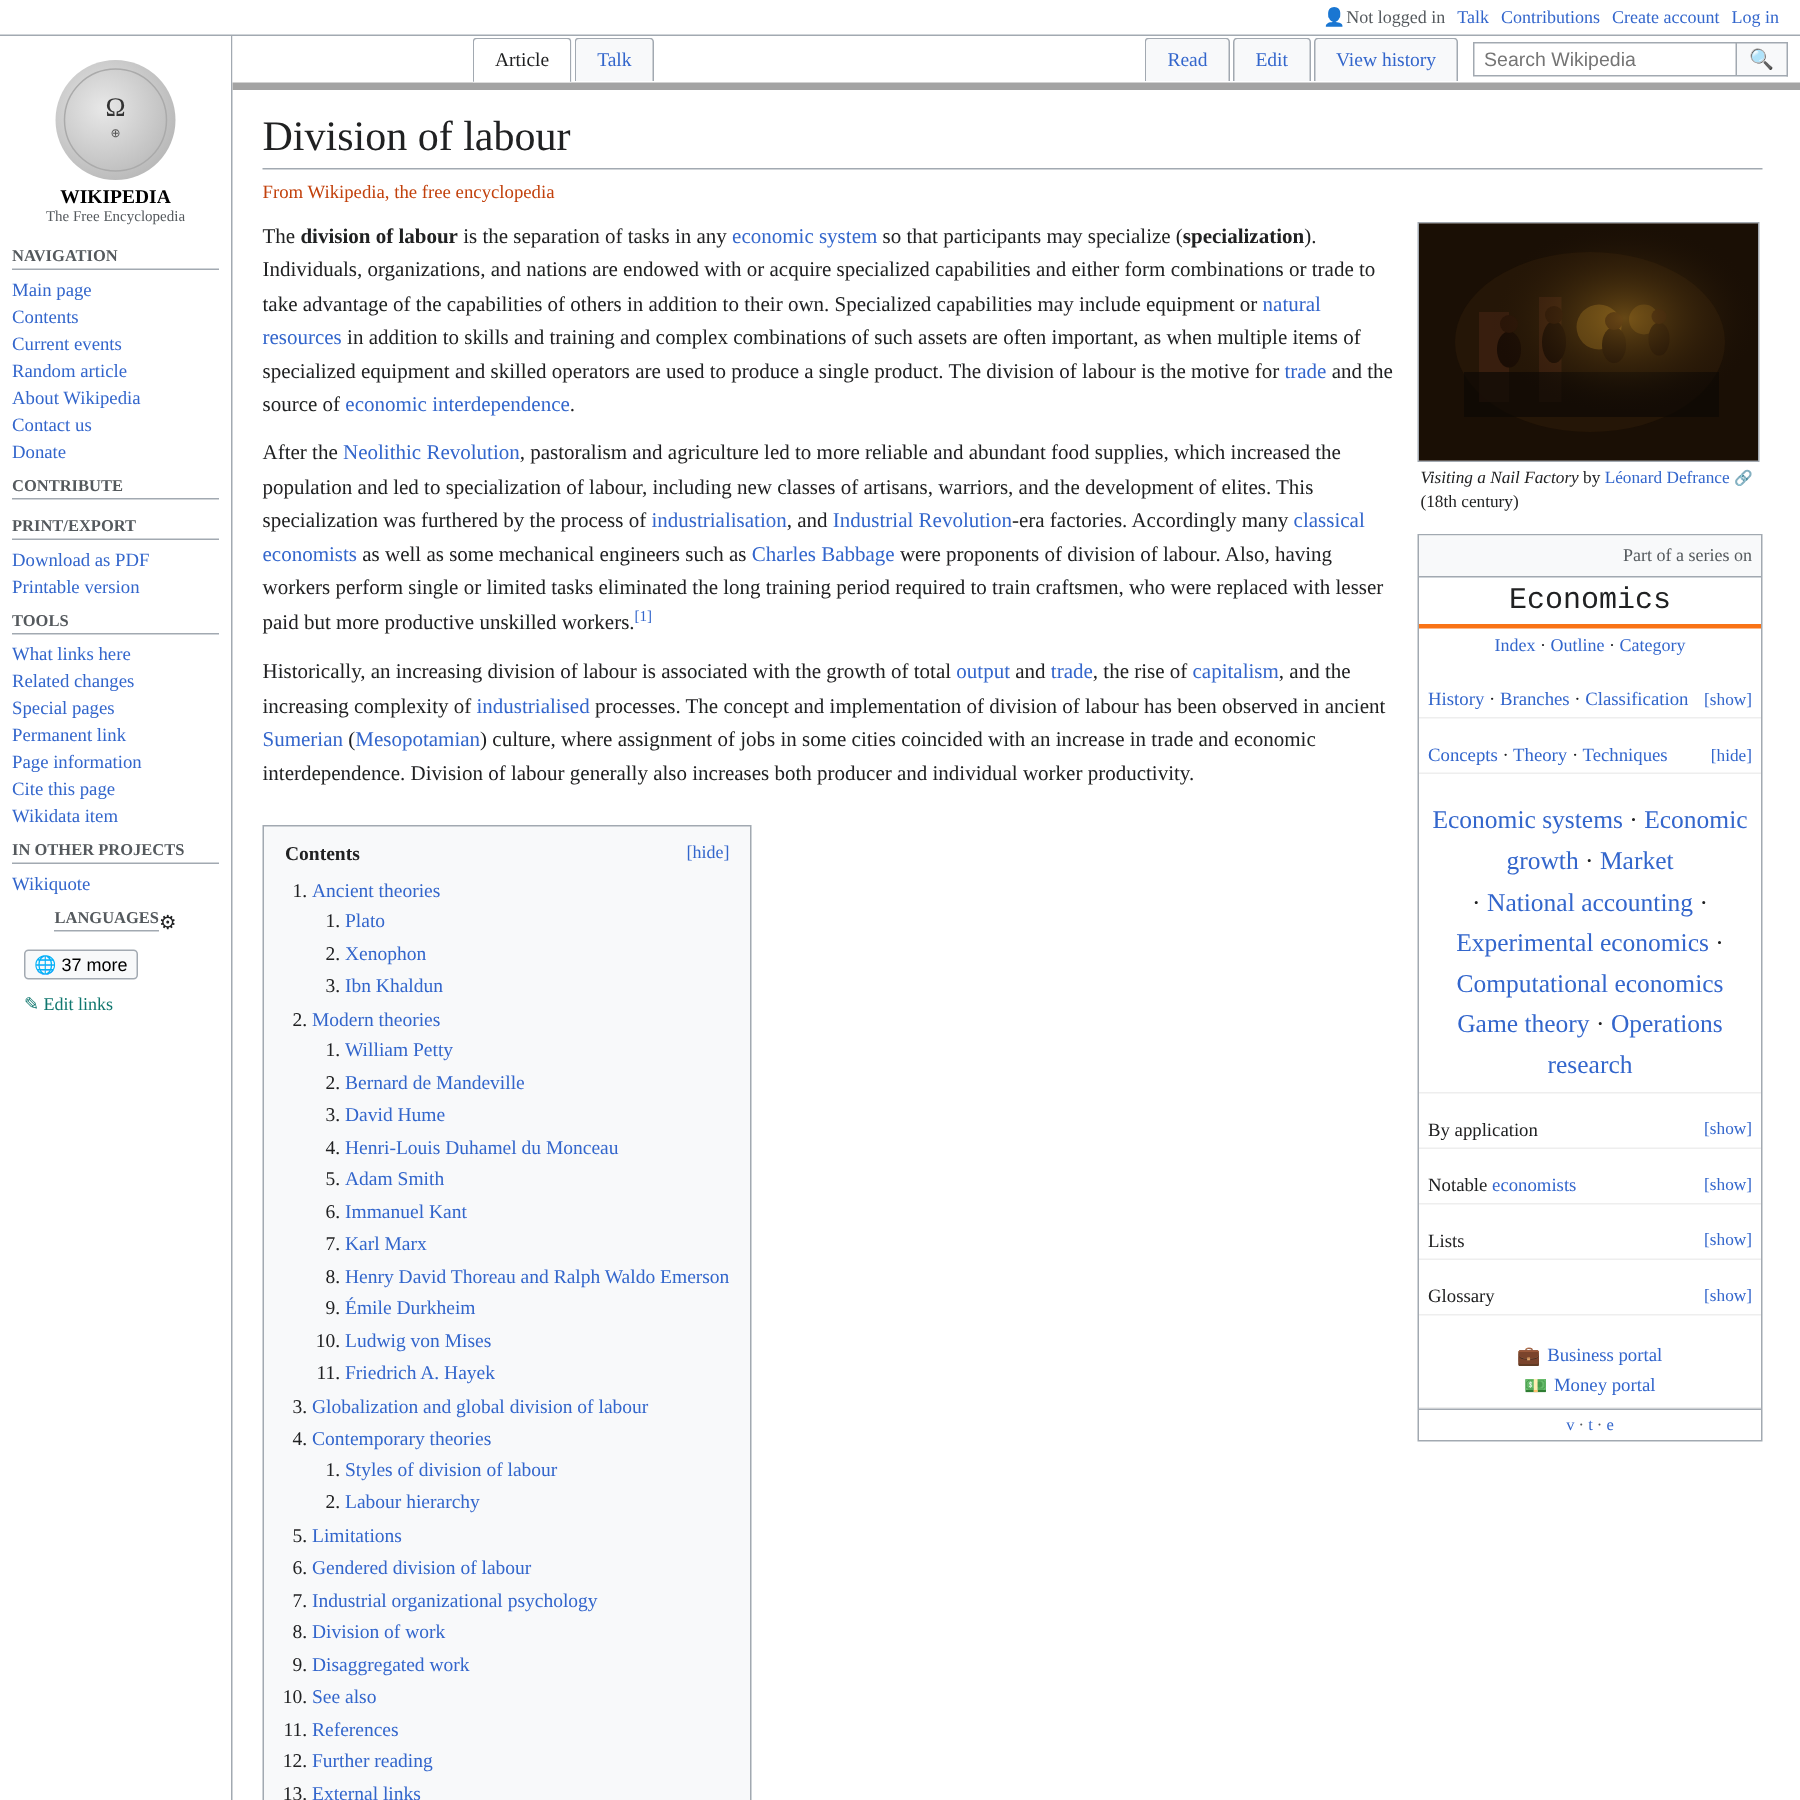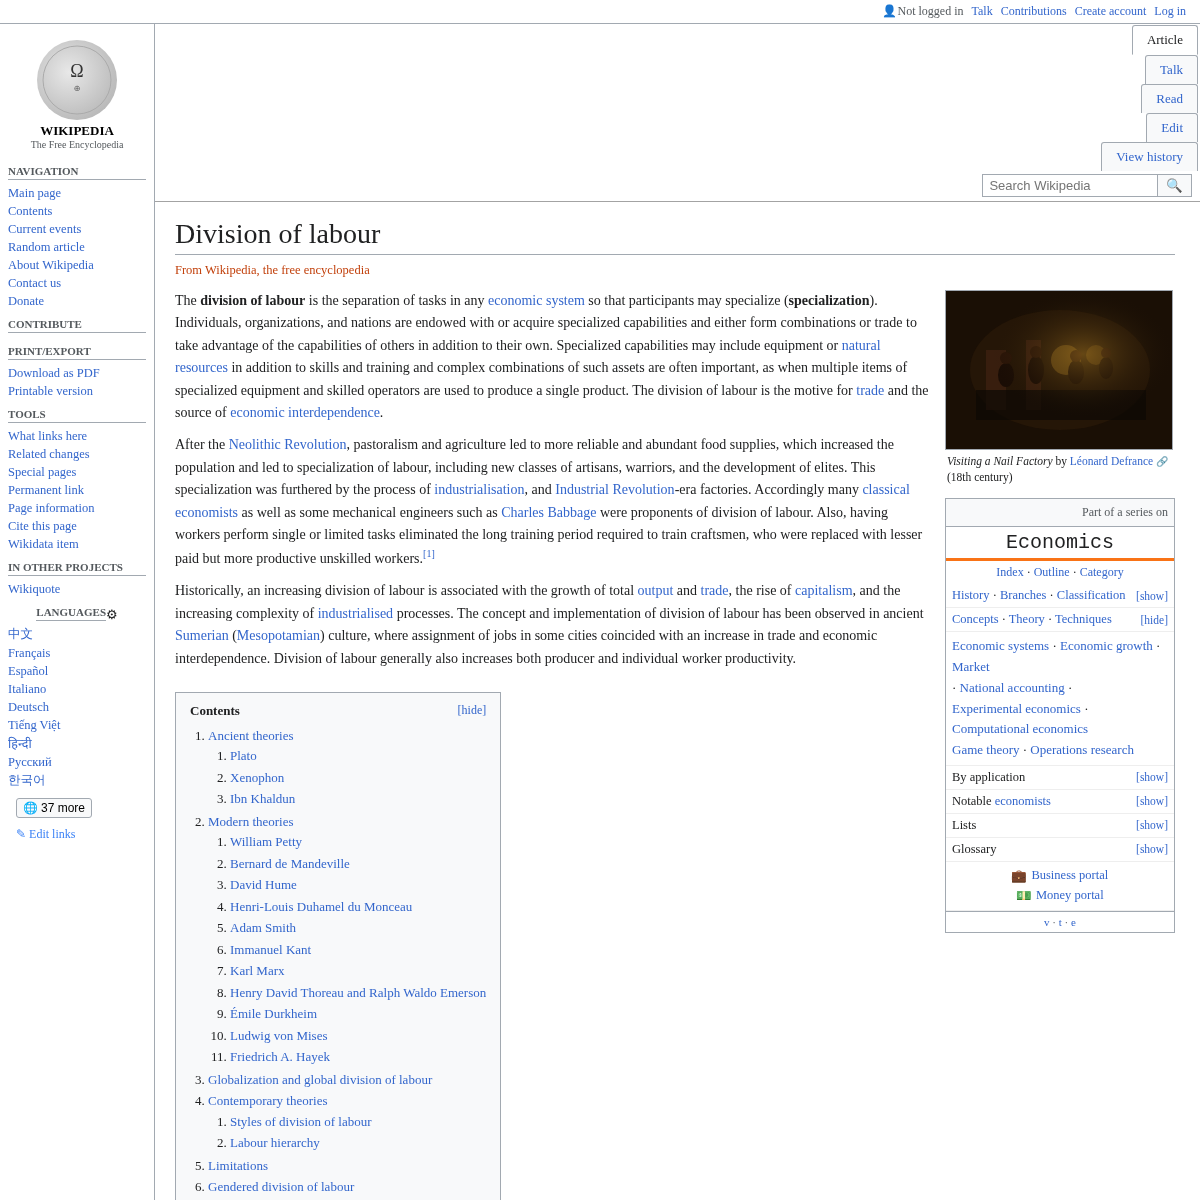--- a/index.html
+++ b/index.html
@@ -87,39 +87,38 @@
       border-radius: 3px;
       padding: 2px 6px;
       font-size: 12px;
       cursor: pointer;
       margin: 4px 8px;
       background: #f8f9fa;
     }
     .edit-langs {
       font-size: 12px;
       padding: 2px 8px;
-      color: #3b82f6;
+      color: #0f766e;
       cursor: pointer;
     }
 
     
     #content-area {
       flex: 1;
       padding: 0;
     }
 
     
     #tabs {
       display: flex;
-      align-items: flex-end;
+      align-items: flex-start;
       padding: 0 0 0 160px;
       background: #fff;
-      border-bottom: 1px solid #a3a3a3;
+      border-bottom: 5px solid #a3a3a3;
       position: relative;
-      flex-direction: column;
     }
     .tab {
       padding: 6px 14px;
       font-size: 13px;
       cursor: pointer;
       color: #3366cc;
       background: #f8f9fa;
       border: 1px solid #a2a9b1;
       border-bottom: none;
       margin-right: 2px;
@@ -236,20 +235,21 @@
       font-family: Liberation Mono, monospace;
       padding: 4px;
       border-bottom: 3px solid #f97316;
     }
     .econ-box-row {
       padding: 4px 6px;
       border-bottom: 1px solid #eee;
       display: flex;
       justify-content: space-between;
       align-items: center;
+      margin-top: 13px;
     }
     .econ-box-row.center {
       justify-content: center;
       text-align: center;
       flex-direction: column;
     }
     .econ-box-links {
       text-align: center;
       padding: 4px;
       font-size: 12px;
@@ -384,31 +384,20 @@
       <ul>
         <li><a>Wikiquote</a></li>
       </ul>
     </div>
 
     <div class="sidebar-section">
       <div style="display:flex;align-items:center;justify-content:center;">
         <h3>Languages</h3>
         <span class="lang-gear">⚙</span>
       </div>
-      <ul>
-        <li><a>中文</a></li>
-        <li><a>Français</a></li>
-        <li><a>Español</a></li>
-        <li><a>Italiano</a></li>
-        <li><a>Deutsch</a></li>
-        <li><a>Tiếng Việt</a></li>
-        <li><a>हिन्दी</a></li>
-        <li><a>Русский</a></li>
-        <li><a>한국어</a></li>
-      </ul>
       <div style="padding:4px 0;">
         <button class="lang-button">
           <span style="margin-right:3px;">🌐</span>
           <span>37 more</span>
         </button>
       </div>
       <div>
         <a class="edit-langs">✎ Edit links</a>
       </div>
     </div>
@@ -552,21 +541,21 @@
             </div>
             <div class="econ-box-row">
               <span>
                 <a>Concepts</a> ·
                 <a>Theory</a> ·
                 <a>Techniques</a>
               </span>
               <a class="show-link">[hide]</a>
             </div>
             <div class="econ-box-row center">
-              <span style="font-size:13px;text-align:left;line-height:1.6;">
+              <span style="font-size:17px;text-align:center;line-height:1.6;">
                 <a>Economic systems</a> ·
                 <a>Economic growth</a> ·
                 <a>Market</a><br>
                 · <a>National accounting</a> ·<br>
                 <a>Experimental economics</a> ·<br>
                 <a>Computational economics</a><br>
                 <a>Game theory</a> ·
                 <a>Operations research</a>
               </span>
             </div>

